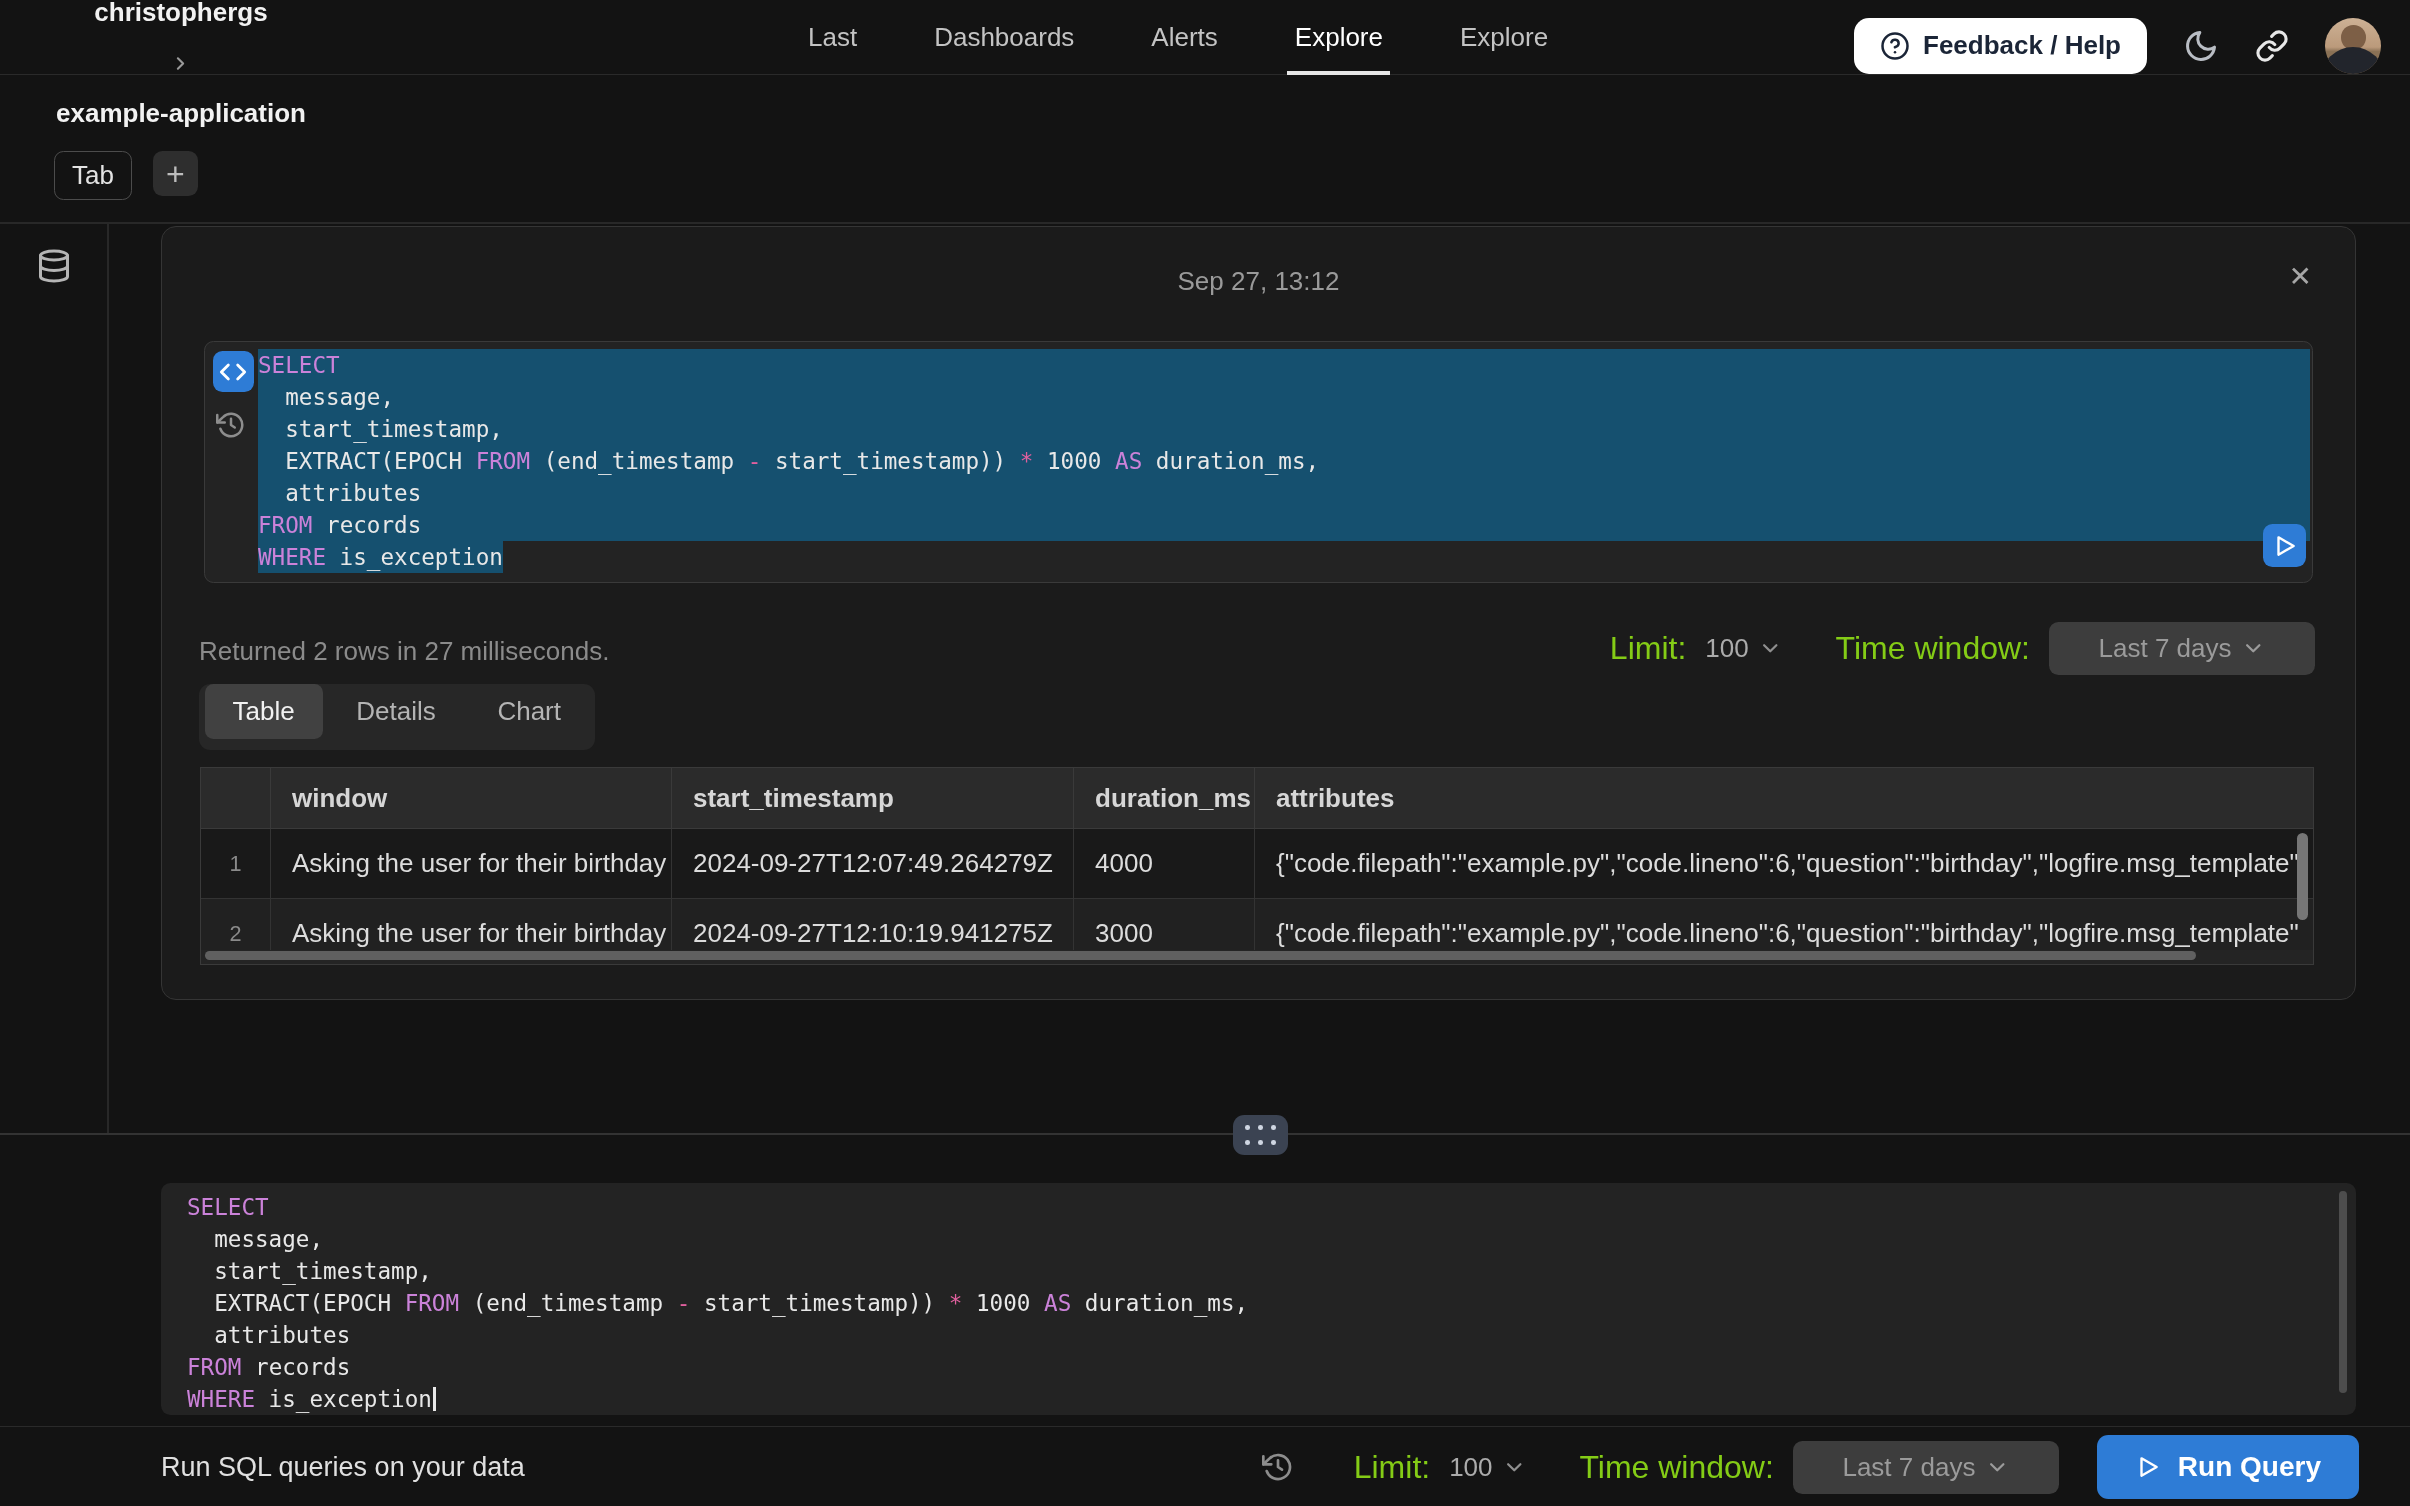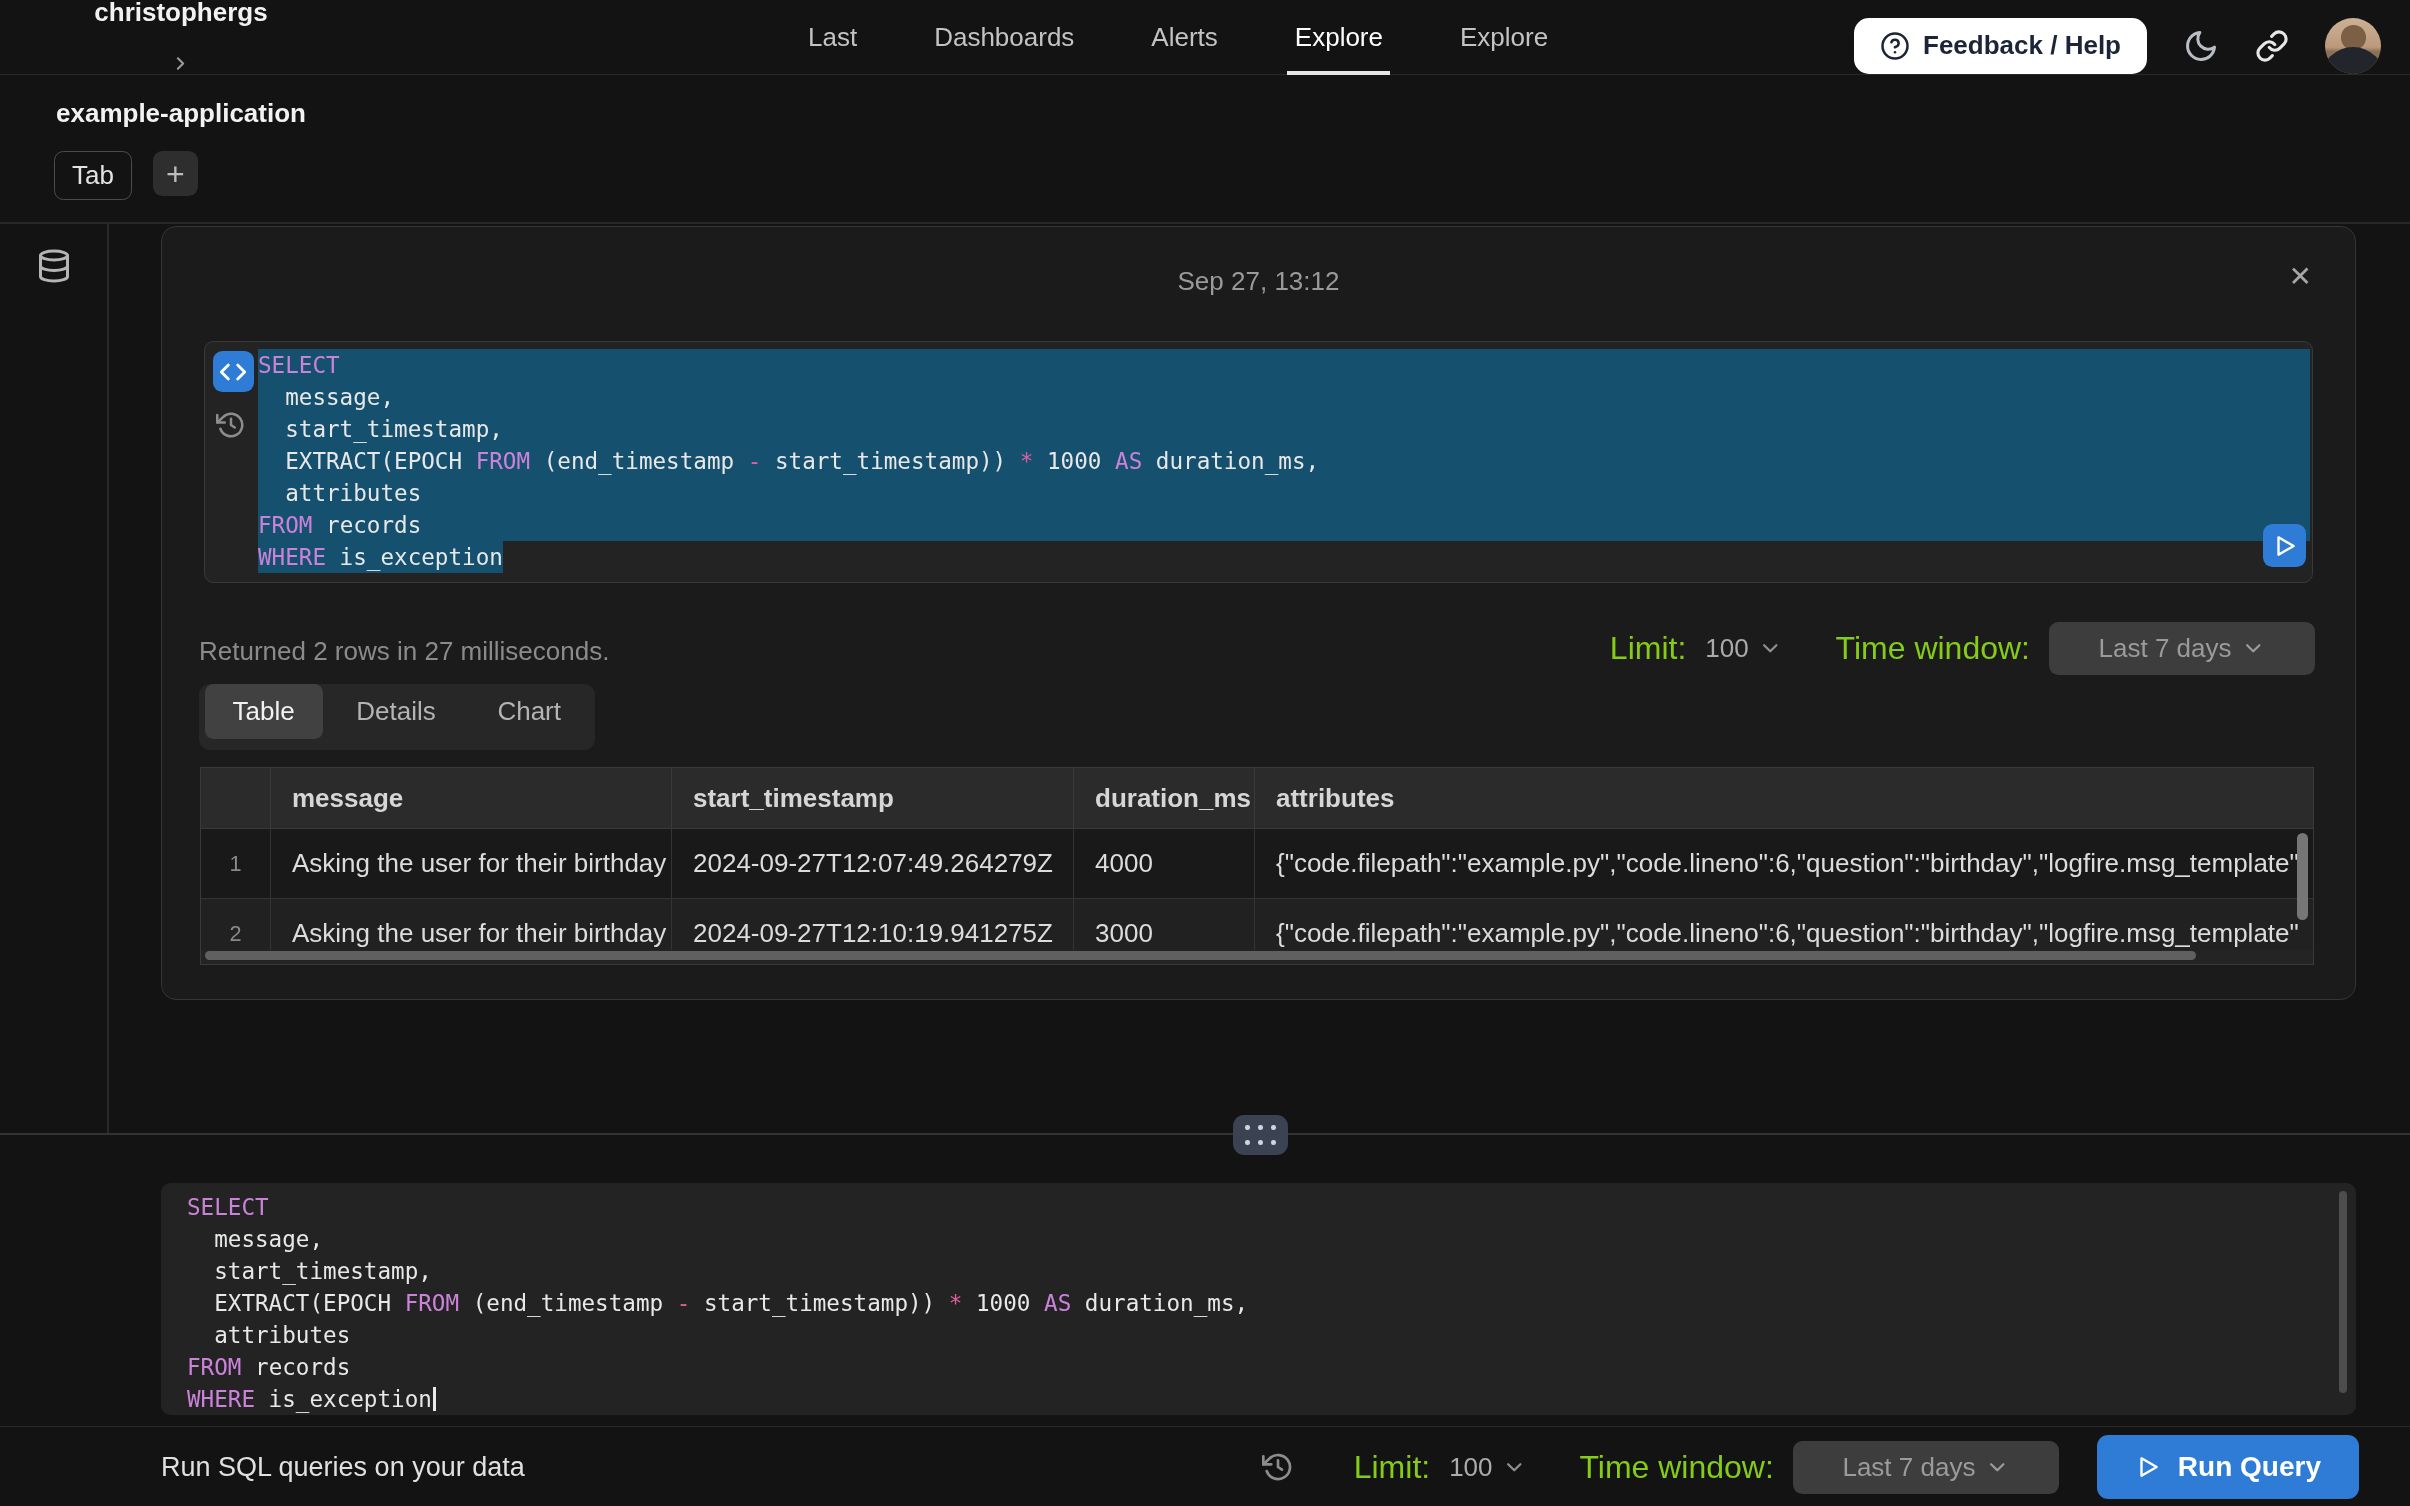--- a/index.html
+++ b/index.html
@@ -245,21 +245,21 @@
 
     <div class="view-tabs">
       <button class="vtab active">Table</button>
       <button class="vtab">Details</button>
       <button class="vtab">Chart</button>
     </div>
 
     <div class="tablewrap">
       <div class="thead" id="thead">
           <div class="th"></div>
-          <div class="th">message</div>
+          <div class="th">window</div>
           <div class="th">start_timestamp</div>
           <div class="th">duration_ms</div>
           <div class="th">attributes</div>
         </div>
       <div class="tbody" id="tbody">
           <div class="tr">
             <div class="td rownum">1</div>
             <div class="td">Asking the user for their birthday</div>
             <div class="td">2024-09-27T12:07:49.264279Z</div>
             <div class="td">4000</div>

